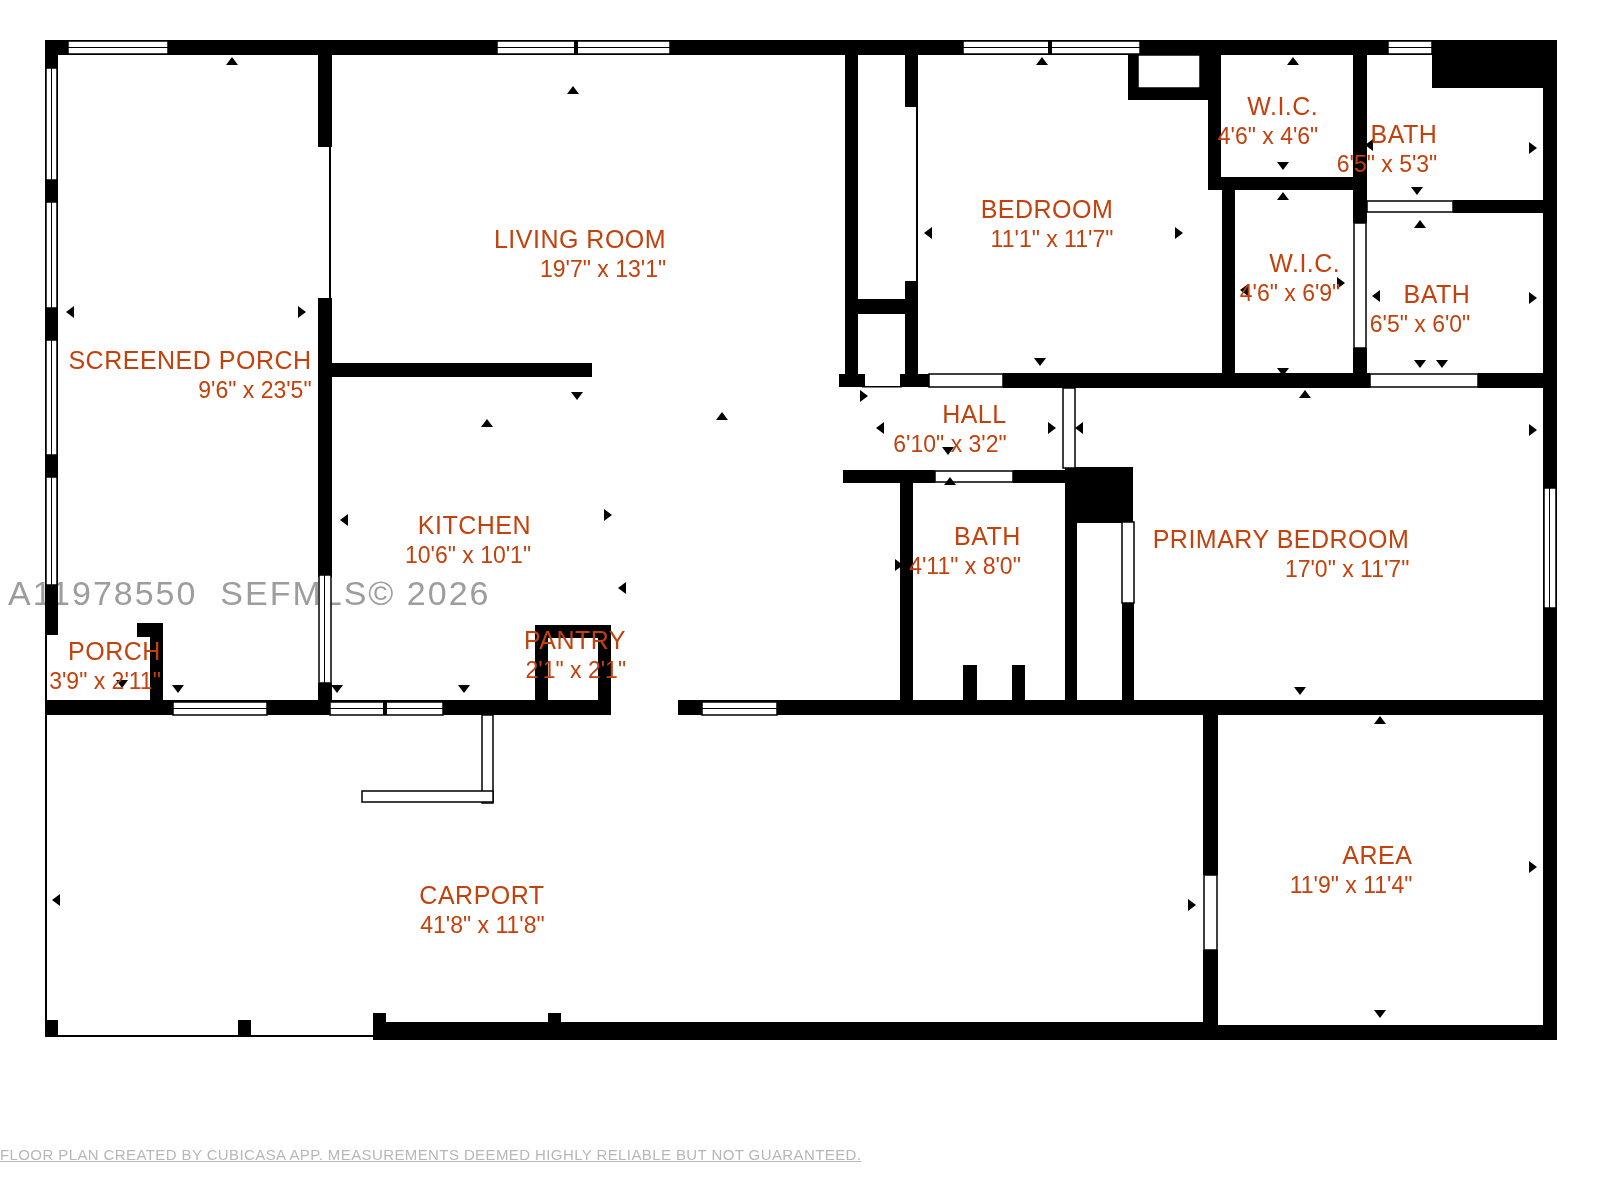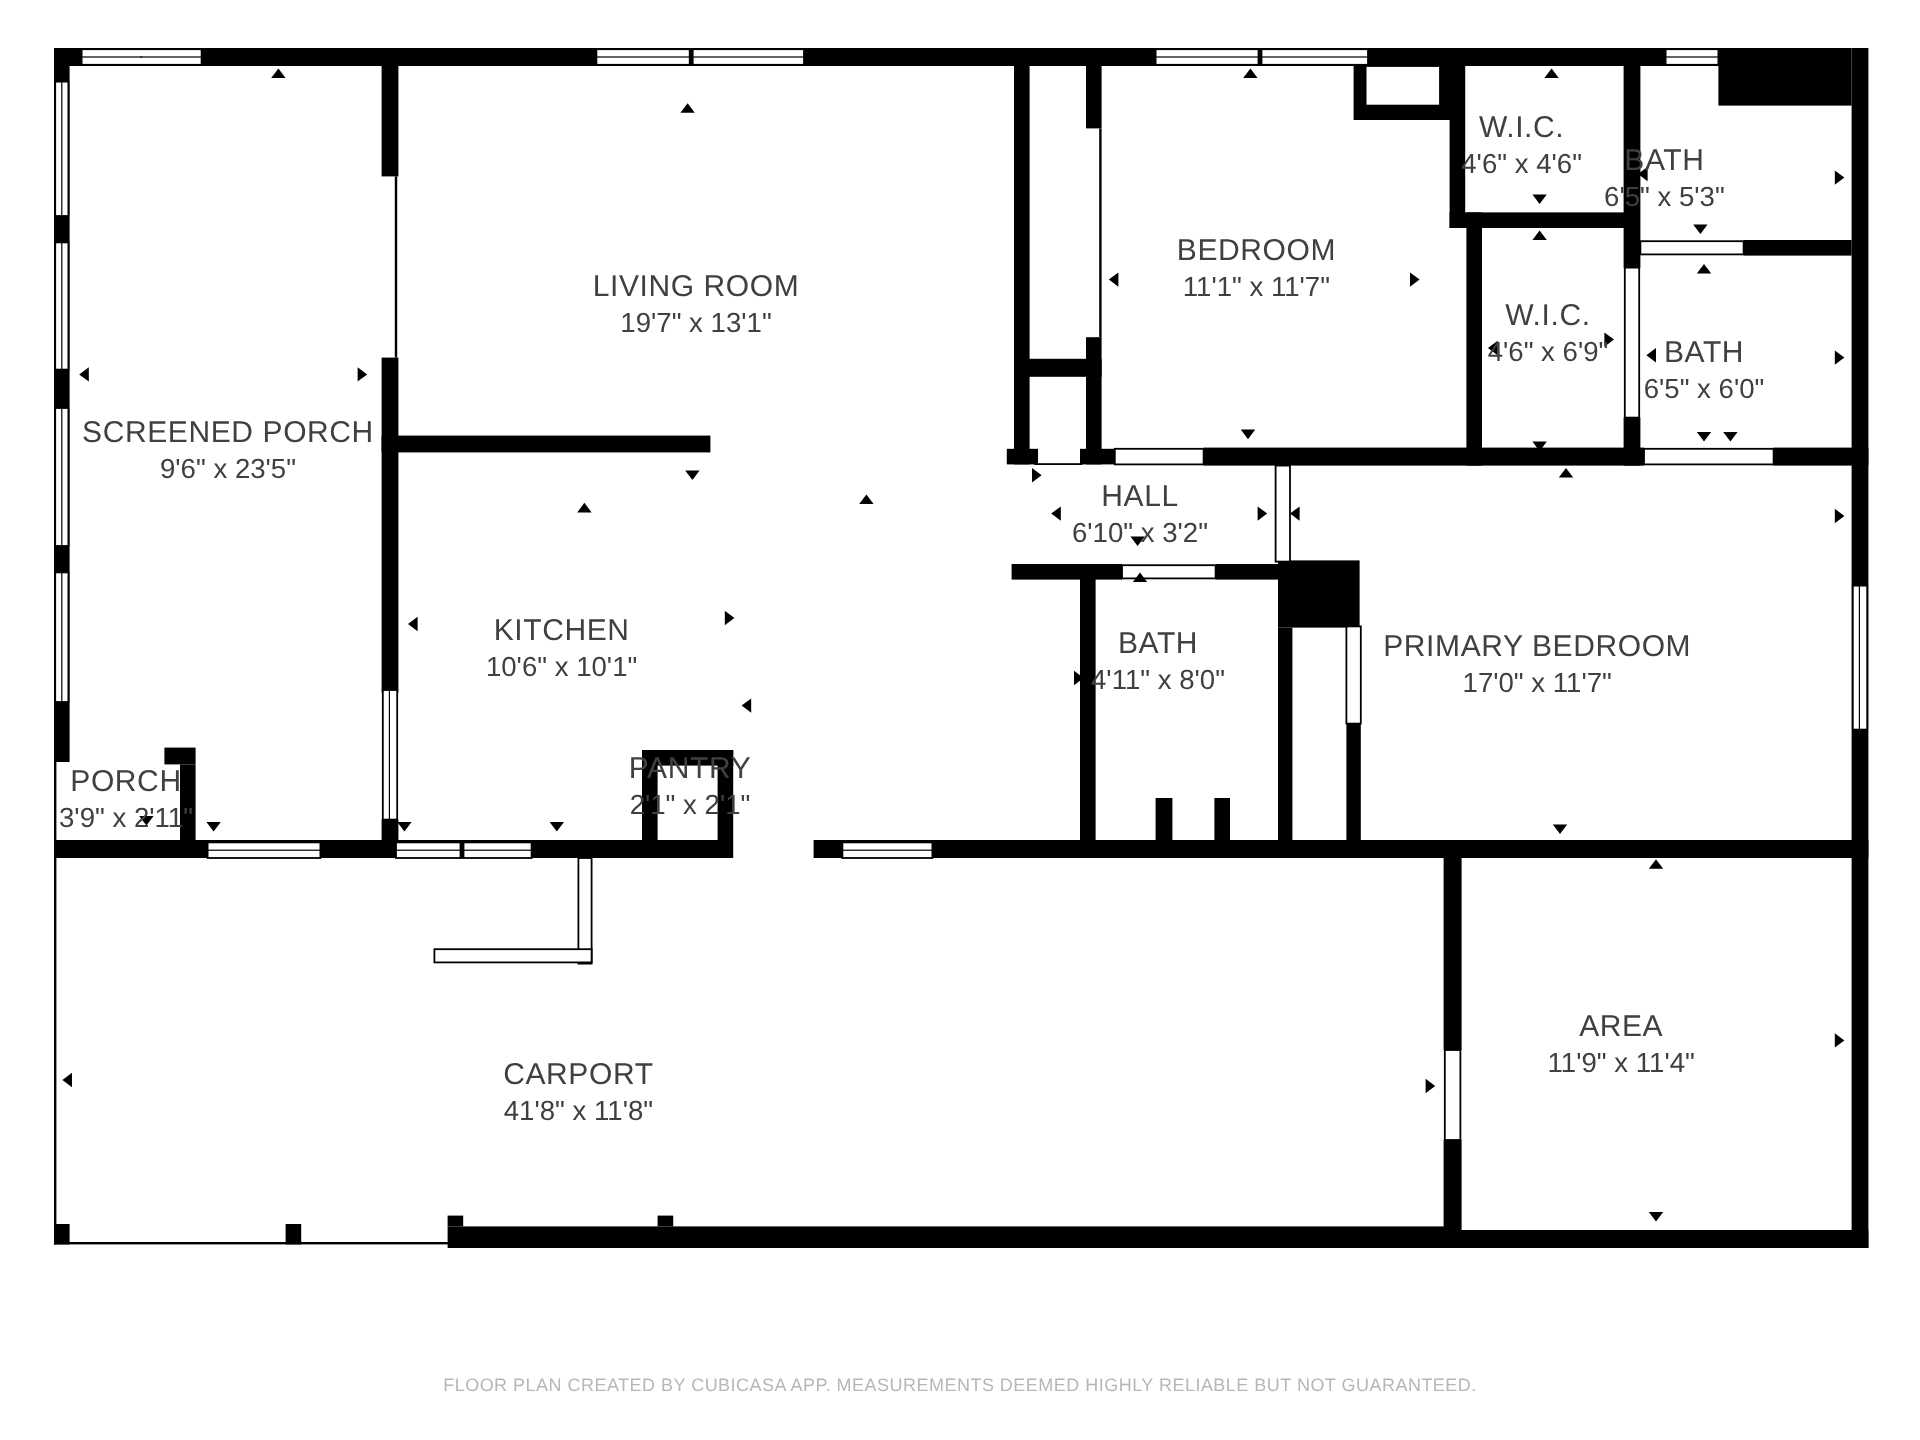--- a/index.html
+++ b/index.html
@@ -1,32 +1,33 @@
 <!DOCTYPE html>
 <html><head>
 <meta charset="utf-8">
 <style>
   html,body{margin:0;padding:0;background:#ffffff;}
   #page{position:relative;width:1600px;height:1200px;background:#ffffff;overflow:hidden;
         font-family:"Liberation Sans","DejaVu Sans",sans-serif;}
   #plan-svg{position:absolute;left:0;top:0;z-index:2;}
   .room-label{position:absolute;z-index:3;transform:translate(-50%,-50%);
-        text-align:center;white-space:nowrap;color:#404040;line-height:30px;}
+        text-align:right;white-space:nowrap;color:#c2410c;line-height:30px;}
   .room-name{font-size:25px;letter-spacing:0.5px;display:block;}
   .room-dims{font-size:23px;display:block;}
   #watermark{position:absolute;z-index:1;left:8px;top:574px;font-size:34px;
         color:#9d9d9d;letter-spacing:2px;white-space:pre;}
-  #footer-note{position:absolute;z-index:3;left:0;right:0;top:1146px;text-align:center;
-        font-size:15px;color:#b7b7b7;letter-spacing:0.4px;}
+  #footer-note{position:absolute;z-index:3;left:0;right:0;top:1146px;text-align:left;
+        font-size:15px;color:#b7b7b7;letter-spacing:0.4px;text-decoration:underline;}
 </style>
 </head>
 <body>
 
 <div id="page">
 
+  <div id="watermark">A11978550  SEFMLS© 2026</div>
 
   <svg id="plan-svg" width="1600" height="1200" viewBox="0 0 1600 1200" xmlns="http://www.w3.org/2000/svg">
     <defs>
       <path id="t-up" d="M0,0 L6,8 L-6,8 Z"></path>
       <path id="t-down" d="M0,0 L6,-8 L-6,-8 Z"></path>
       <path id="t-left" d="M0,0 L8,6 L8,-6 Z"></path>
       <path id="t-right" d="M0,0 L-8,6 L-8,-6 Z"></path>
     </defs>
 
     <g fill="#000000">

